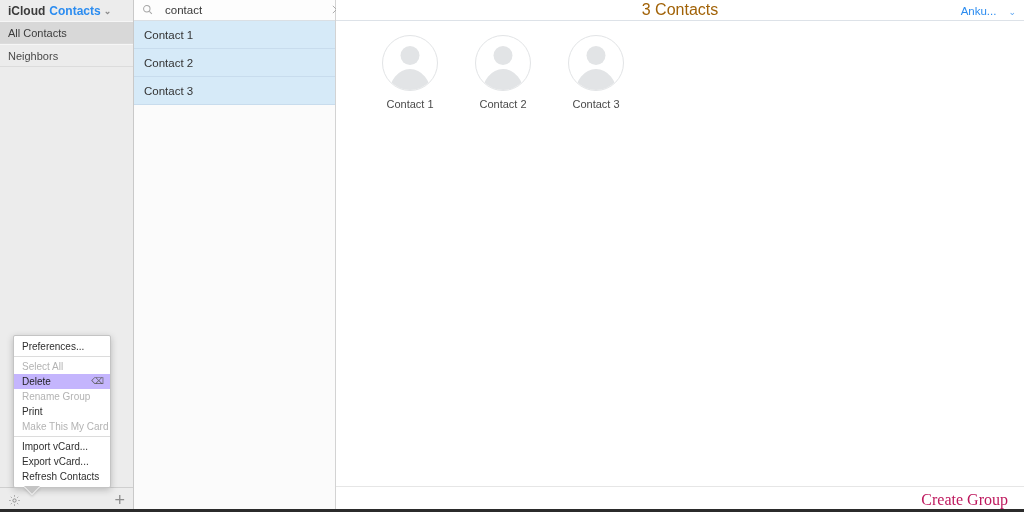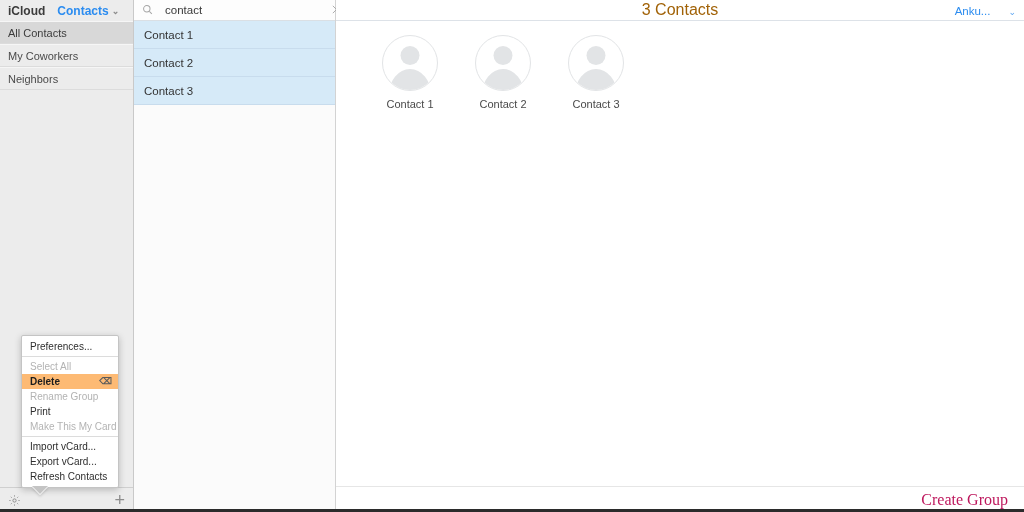--- a/index.html
+++ b/index.html
@@ -39,21 +39,21 @@
     align-items: center;
     padding-left: 8px;
     font-size: 12px;
     font-weight: bold;
     color: #333;
     background: #ececec;
     box-sizing: border-box;
     white-space: nowrap;
   }
   .brand .icloud { color: #3b3b3b; }
-  .brand .app-name { color: #2b8cf0; margin-left: 12px; font-weight: bold; }
+  .brand .app-name { color: #2b8cf0; margin-left: 4px; font-weight: bold; }
   .brand .chev {
     margin-left: 3px;
     color: #8a8a8a;
     font-size: 9px;
     line-height: 1;
     position: relative;
     top: 1px;
   }
 
   .group-list {
@@ -103,21 +103,21 @@
   .plus-icon {
     font-size: 18px;
     color: #8d8d8d;
     line-height: 1;
     font-weight: 300;
   }
 
   
   .popover {
     position: absolute;
-    left: 21px;
+    left: 13px;
     bottom: 24px;
     width: 98px;
     background: #ffffff;
     border: 1px solid #c4c4c4;
     border-radius: 2px;
     box-shadow: 0 2px 7px rgba(0,0,0,0.22);
     z-index: 50;
     padding: 3px 0;
     box-sizing: border-box;
   }
@@ -151,23 +151,22 @@
     align-items: center;
     justify-content: space-between;
     padding: 0 6px 0 8px;
     font-size: 10px;
     color: #2e2e2e;
     white-space: nowrap;
     box-sizing: border-box;
   }
   .menu-item.disabled { color: #b3b3b3; }
   .menu-item.highlighted {
-    background: #fdba74;
+    background: #c4b5fd;
     color: #1c1c1c;
-    font-weight: bold;
   }
   .menu-sep {
     height: 1px;
     background: #dcdcdc;
     margin: 2px 0;
   }
   .menu-shortcut {
     font-size: 9px;
     color: #5b5b5b;
     line-height: 1;
@@ -248,21 +247,21 @@
     font-size: 16px;
     color: #a16207;
   }
   .account-menu {
     position: absolute;
     right: 8px;
     top: 0;
     height: 21px;
     display: flex;
     align-items: center;
-    gap: 18px;
+    gap: 12px;
     font-size: 11.5px;
     color: #2b8cf0;
     white-space: nowrap;
   }
   .account-menu .chev {
     font-size: 9px;
     color: #5ea6f2;
     position: relative;
     top: 1px;
   }
@@ -354,23 +353,20 @@
 
     <div class="brand">
       <span class="icloud">iCloud</span>
       <span class="app-name">Contacts</span>
       <span class="chev">⌄</span>
     </div>
 
     <div class="group-list">
       <div class="group-item selected">
         <span>All Contacts</span>
-      </div>
-      <div class="group-item">
-        <span>My Coworkers</span>
       </div>
       <div class="group-item">
         <span>Neighbors</span>
       </div>
     </div>
 
     <div class="popover">
 
       <div class="menu-item">
         <span>Preferences...</span>

